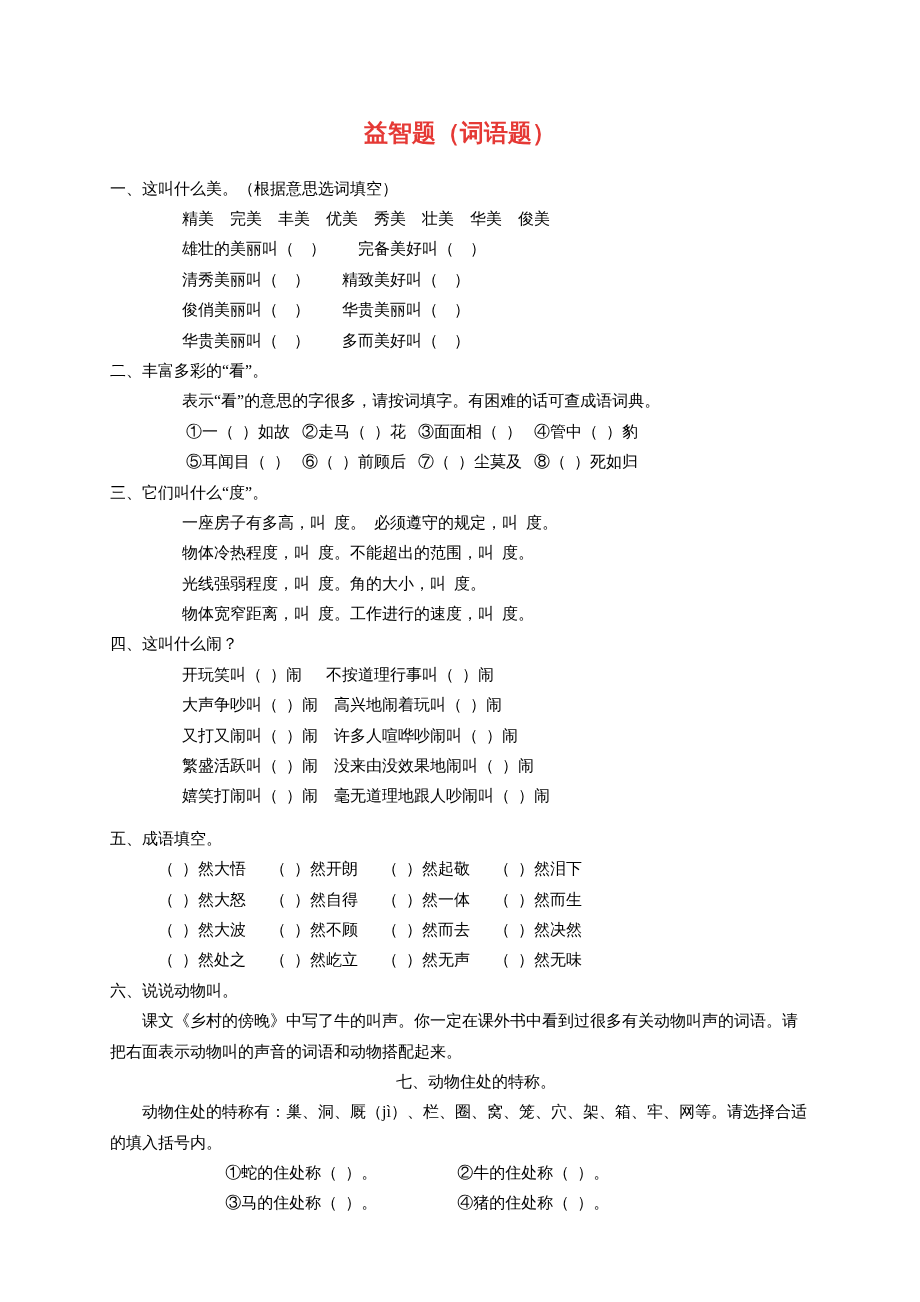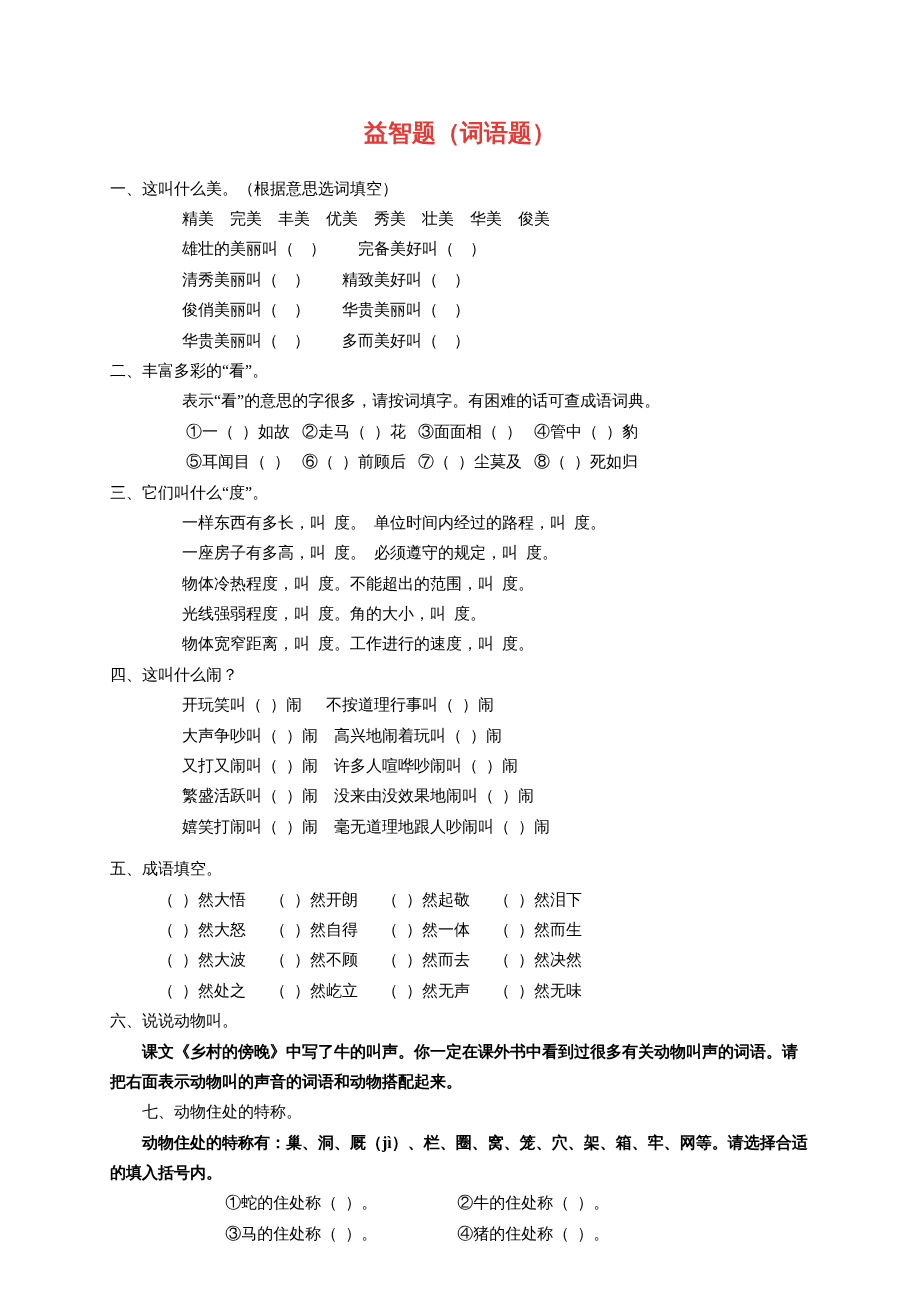--- a/index.html
+++ b/index.html
@@ -28,32 +28,32 @@
   .heading {
     text-indent: 0;
   }
   .line {
     white-space: pre;
     padding-left: 4.5em;
   }
   .line-indent1 {
     white-space: pre;
     padding-left: 2em;
+    text-align: center;
   }
   .line-indent2 {
     white-space: pre;
     padding-left: 3em;
   }
   .line-center-group {
     white-space: pre;
     padding-left: 7.2em;
   }
   .para {
     text-indent: 2em;
-    font-weight: bold;
   }
 </style>
 </head>
 <body>
 <div class="page">
 
 <div class="title">益智题（词语题）</div>
 
 <div class="section">
   <div class="heading">一、这叫什么美。（根据意思选词填空）</div>
@@ -66,21 +66,20 @@
 
 <div class="section">
   <div class="heading">二、丰富多彩的“看”。</div>
   <div class="line">表示“看”的意思的字很多，请按词填字。有困难的话可查成语词典。</div>
   <div class="line"> ①一（  ）如故   ②走马（  ）花   ③面面相（  ）   ④管中（  ）豹</div>
   <div class="line"> ⑤耳闻目（  ）   ⑥（  ）前顾后   ⑦（  ）尘莫及   ⑧（  ）死如归</div>
 </div>
 
 <div class="section">
   <div class="heading">三、它们叫什么“度”。</div>
-  <div class="line">一样东西有多长，叫  度。  单位时间内经过的路程，叫  度。</div>
   <div class="line">一座房子有多高，叫  度。  必须遵守的规定，叫  度。</div>
   <div class="line">物体冷热程度，叫  度。不能超出的范围，叫  度。</div>
   <div class="line">光线强弱程度，叫  度。角的大小，叫  度。</div>
   <div class="line">物体宽窄距离，叫  度。工作进行的速度，叫  度。</div>
 </div>
 
 <div class="section">
   <div class="heading">四、这叫什么闹？</div>
   <div class="line">开玩笑叫（  ）闹      不按道理行事叫（  ）闹</div>
   <div class="line">大声争吵叫（  ）闹    高兴地闹着玩叫（  ）闹</div>

